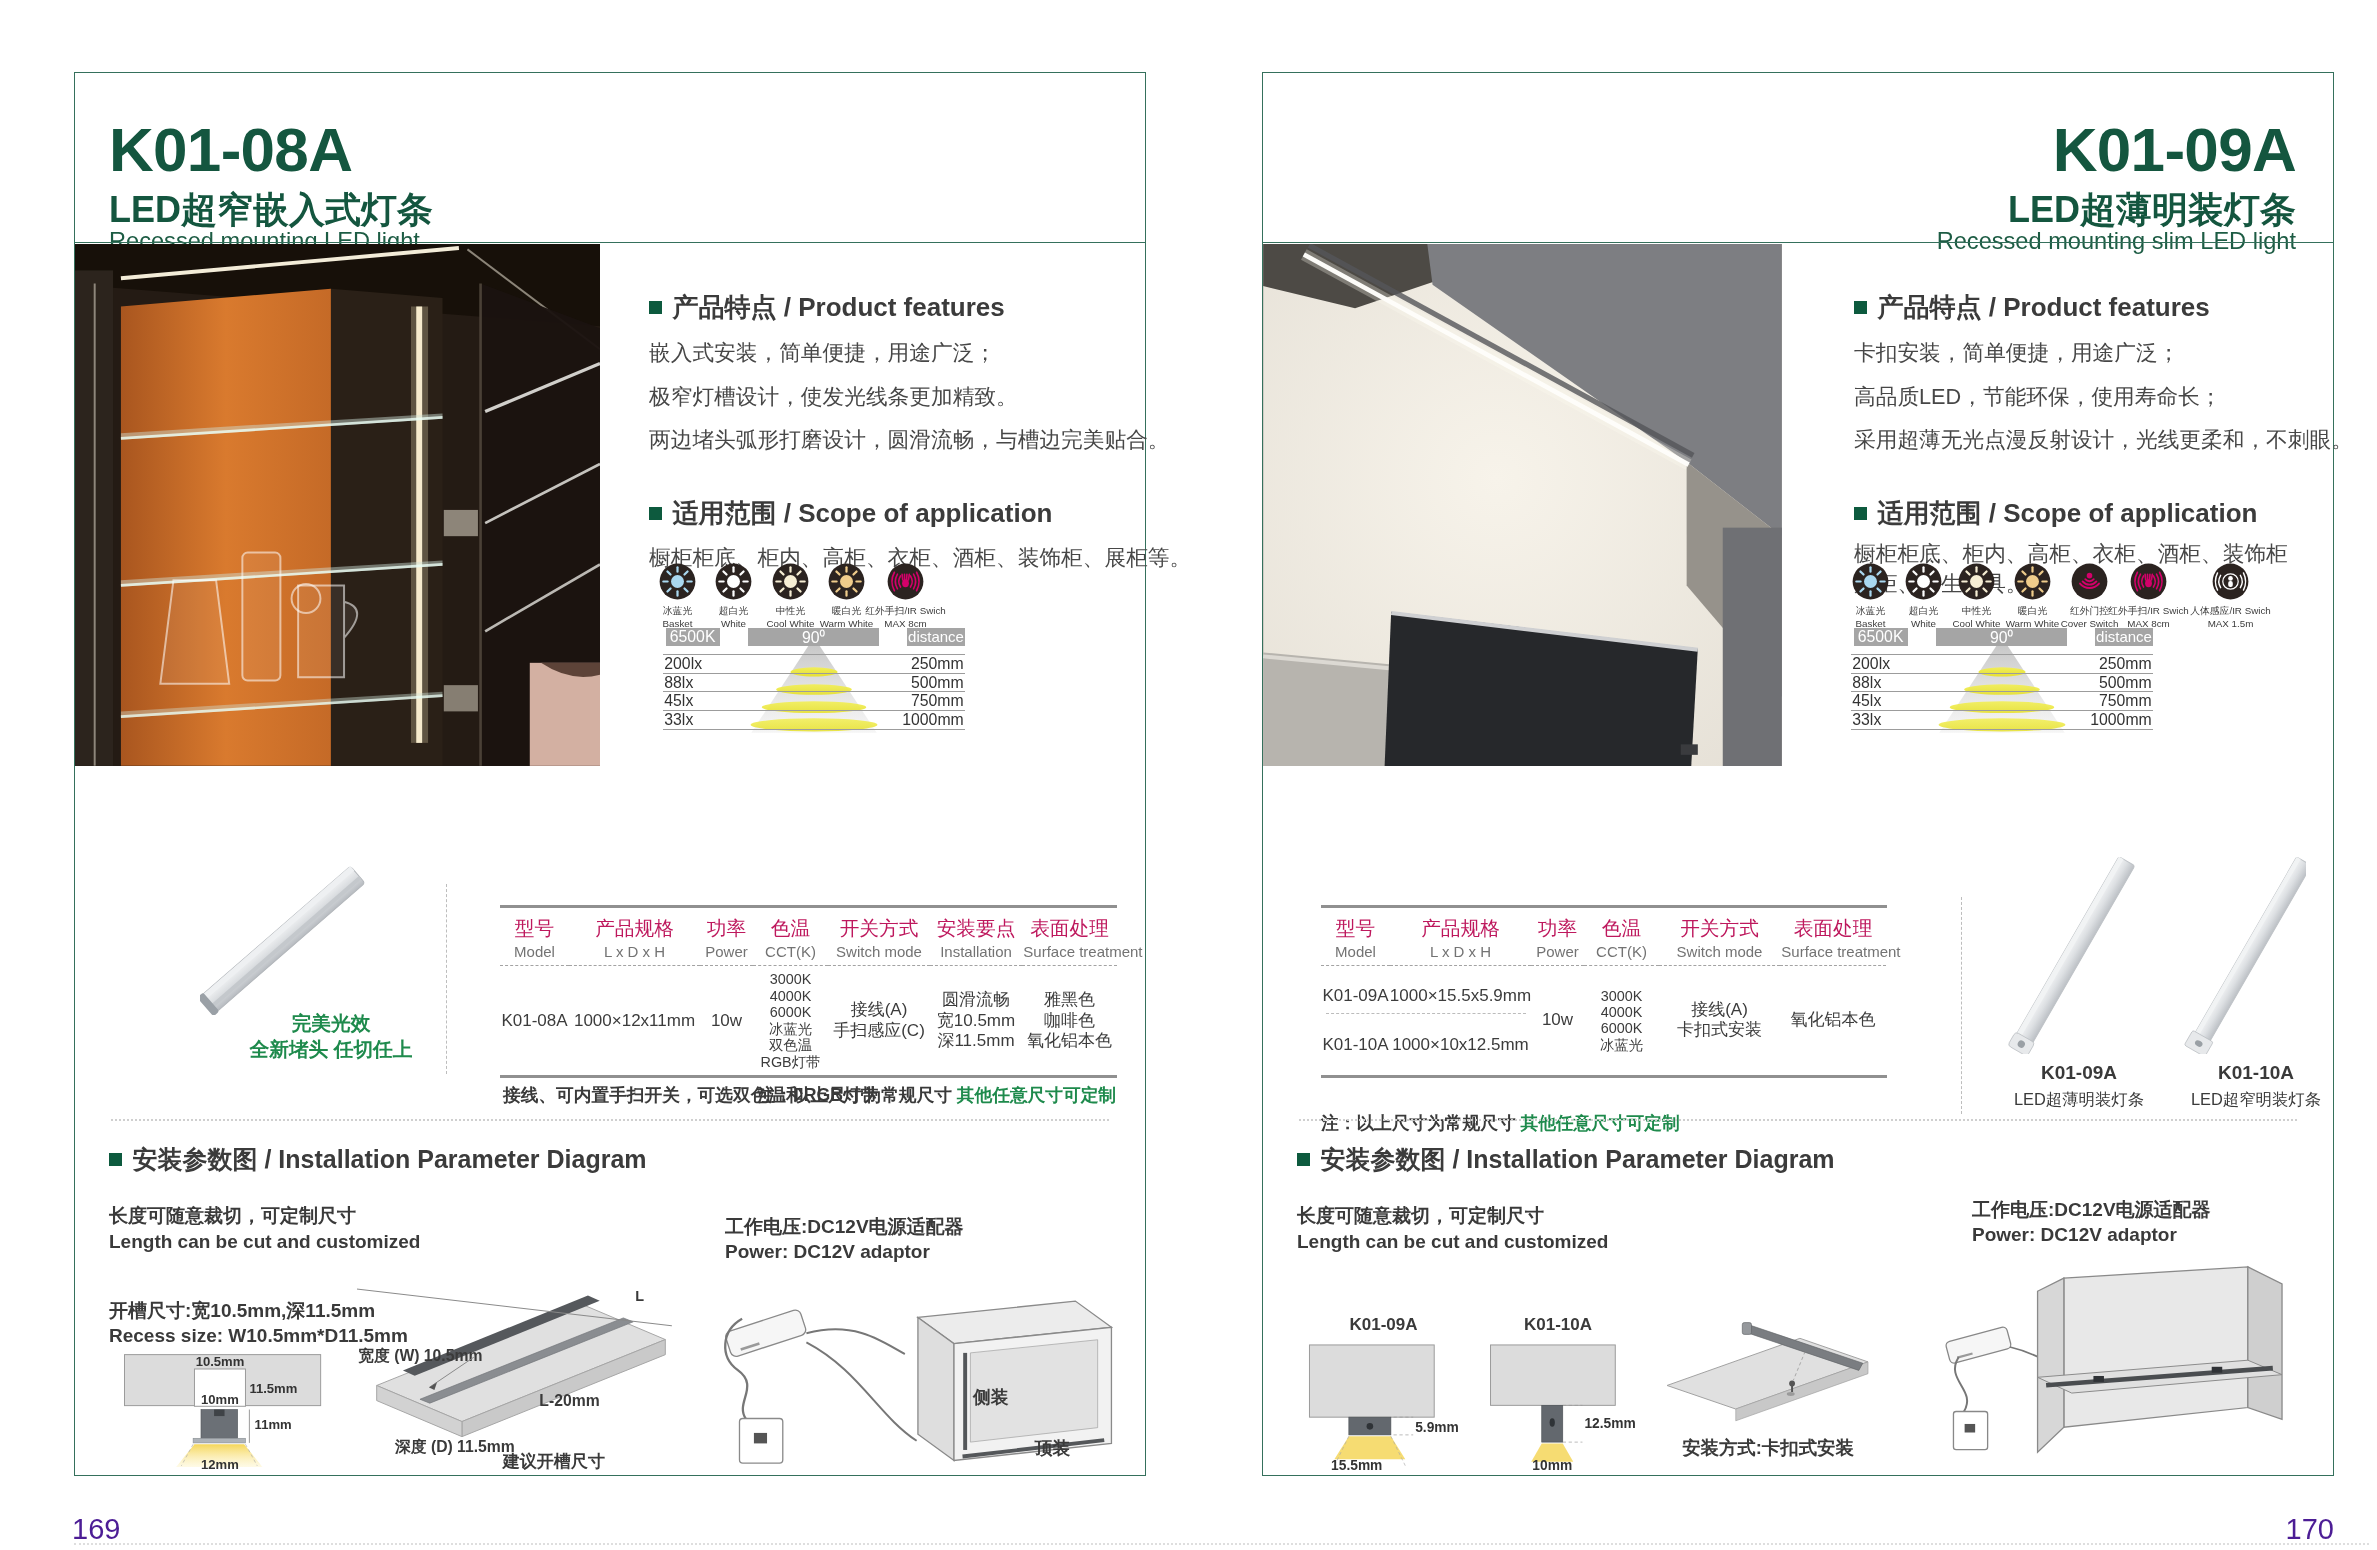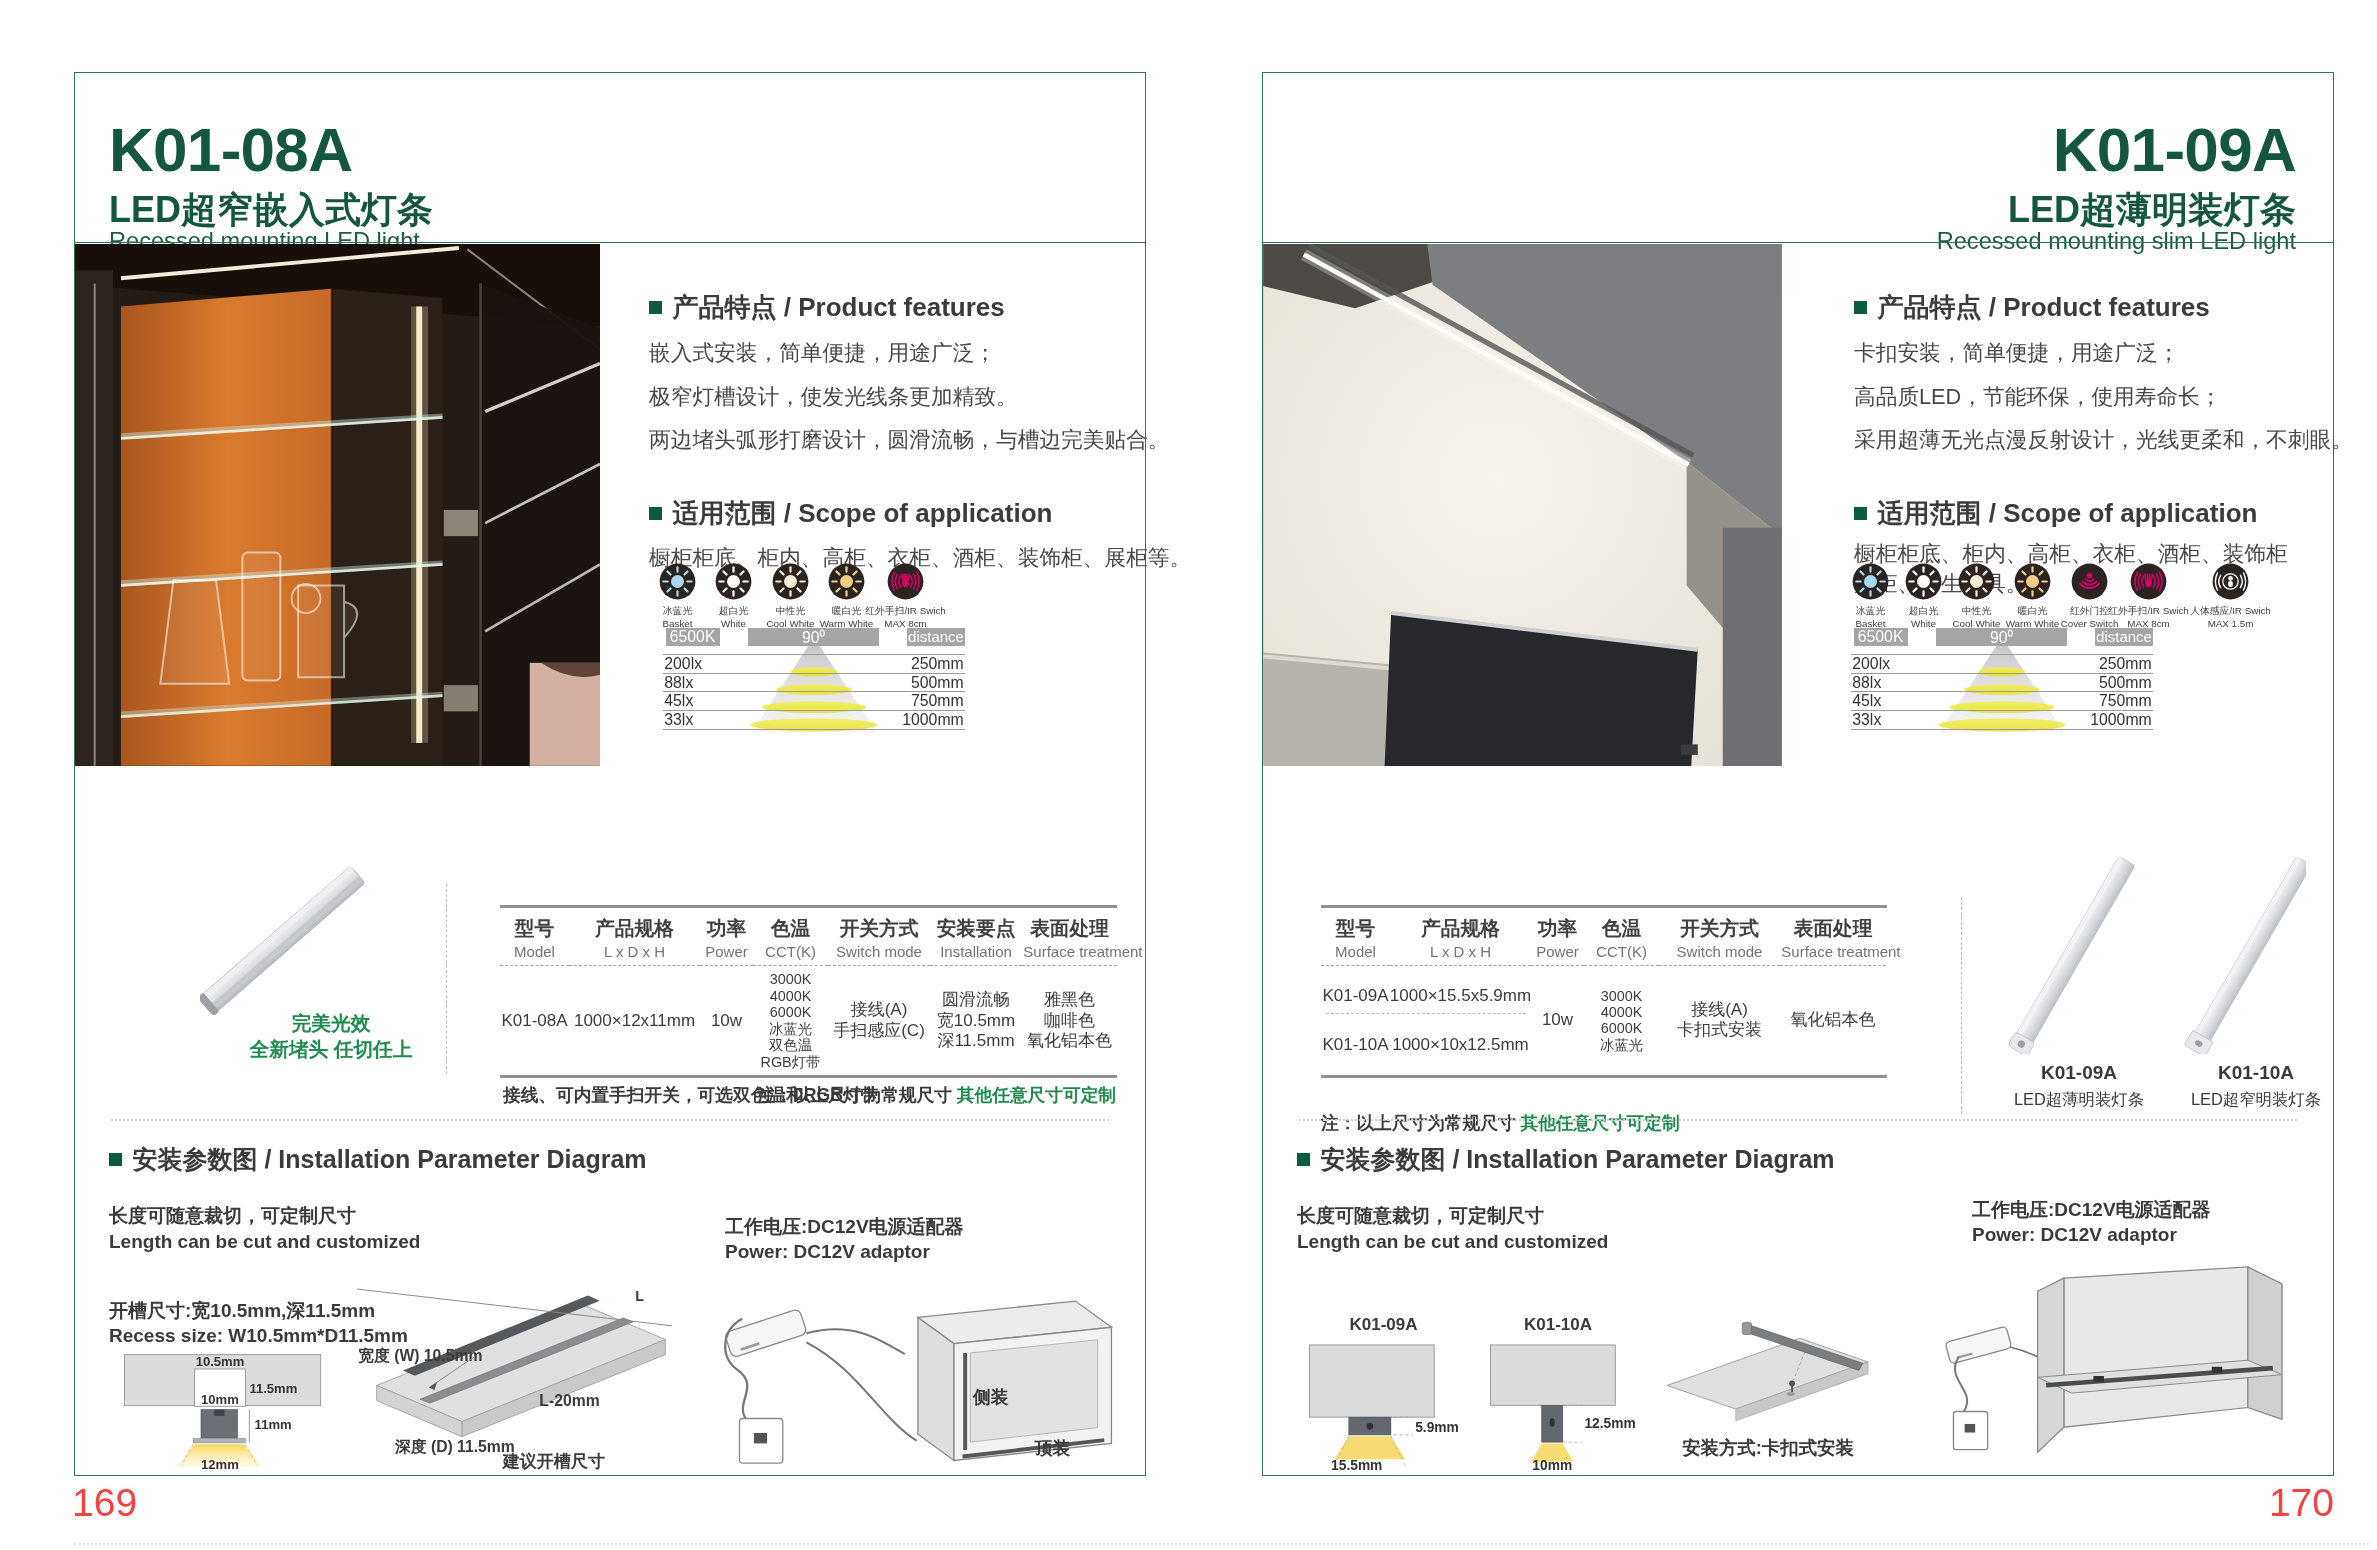--- a/index.html
+++ b/index.html
@@ -23,37 +23,37 @@
   .icn{width:37px;height:37px;display:block;margin:0 auto;}
   .icon-lb{font-size:9.8px;line-height:13px;color:#3c3c3c;margin-top:3.9px;white-space:nowrap;}
   .icon-lb.en{margin-top:0;}
   .dist{position:absolute;width:302px;height:108px;}
   .cone{position:absolute;left:0;top:7.9px;width:302px;height:98px;}
   .chip{position:absolute;top:0;height:17.7px;background:#a5a5a5;color:#fff;font-size:15.8px;display:flex;align-items:center;justify-content:center;}
   .drows{position:absolute;left:0;right:0;top:26px;border-top:1.3px solid #9c9c9c;}
   .drow{height:17.7px;border-bottom:1.3px solid #9c9c9c;display:flex;justify-content:space-between;align-items:center;font-size:15.8px;color:#333;padding:0 1.3px;position:relative;}
   .spec{position:absolute;border-top:3.3px solid #909090;border-bottom:3.3px solid #909090;display:grid;background:transparent;}
   .spec .th{padding:6.6px 1.3px 5.3px;border-bottom:1.3px dashed #a3a3a3;text-align:center;}
-  .th-cn{font-size:19.7px;font-weight:bold;color:#404040;white-space:nowrap;}
+  .th-cn{font-size:19.7px;font-weight:normal;color:#be185d;white-space:nowrap;}
   .th-en{font-size:15px;color:#737373;margin-top:1.3px;white-space:nowrap;}
   .spec .td{display:flex;flex-direction:column;justify-content:center;align-items:center;text-align:center;
             font-size:17px;color:#3c3c3c;line-height:20.3px;padding:5.3px 1.3px;min-height:98px;position:relative;}
   .spec .td.tight{font-size:14.4px;line-height:16.4px;}
   .caption-green{position:absolute;color:#1e8a4c;font-weight:bold;font-size:19.7px;line-height:26px;text-align:center;white-space:nowrap;}
   .fnote{position:absolute;font-size:17.7px;font-weight:bold;color:#3a3a3a;white-space:nowrap;}
   .grn{color:#1e8a4c;}
   .vdash{position:absolute;border-left:1.3px dashed #bdbdbd;width:0;}
   .dotted{position:absolute;border-top:2px dotted #cfcfcf;height:0;}
   .itx{position:absolute;font-size:19px;color:#3a3a3a;white-space:nowrap;}
   .itx.b{font-weight:bold;}
   .dlab{position:absolute;font-size:17px;font-weight:bold;color:#3a3a3a;text-align:center;}
   .pcap{position:absolute;text-align:center;}
   .pcap .m{font-size:19px;font-weight:bold;color:#3a3a3a;}
   .pcap .n{font-size:16.4px;color:#3a3a3a;margin-top:5.3px;white-space:nowrap;}
-  .pnum{position:absolute;font-size:39px;color:#ef4444;}
+  .pnum{position:absolute;font-size:29px;color:#4c1d95;margin-top:32px;}
   svg text{font-family:"Liberation Sans",sans-serif;}
 </style>
 </head>
 <body>
 
 <section class="page" id="pageL">
   <div class="abs model-title" style="left:34px;top:41px;">K01-08A</div>
   <div class="abs cn-title" style="left:34px;top:113px;">LED超窄嵌入式灯条</div>
   <div class="abs en-title" style="left:34px;top:155px;">Recessed mounting LED light</div>
   <div class="hr"></div>

